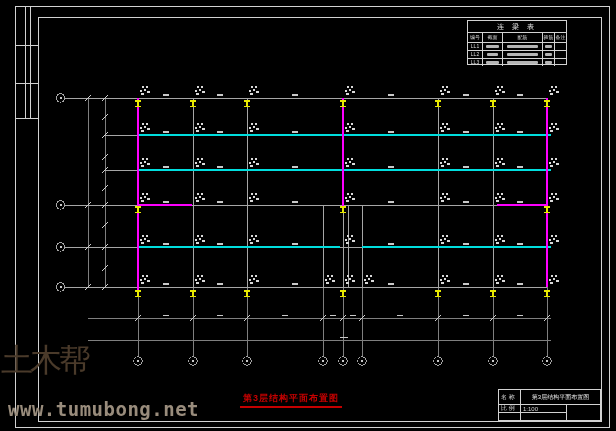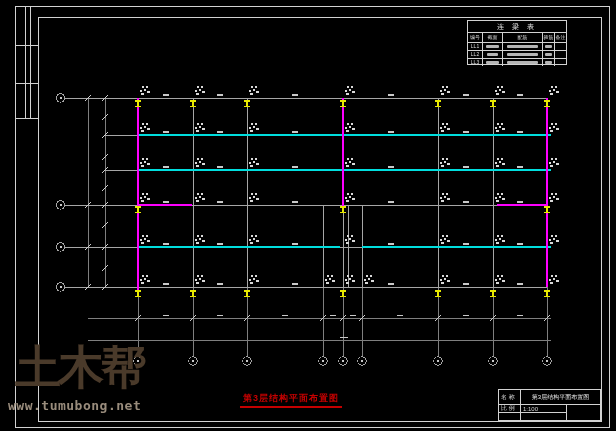--- a/index.html
+++ b/index.html
@@ -54,26 +54,26 @@
   .tb-right{left:68px;top:15px;width:33px;height:15px;border-right:none;border-bottom:none;}
 
   
   .plan-title{
     position:absolute;left:50%;top:392px;transform:translateX(-17px) translateX(-50%);
     z-index:2;color:var(--red);font-size:9px;font-weight:bold;letter-spacing:1px;
     border-bottom:2px solid var(--red);padding:0 3px 1px;white-space:nowrap;}
 
   
   .wm-logo{
-    position:absolute;left:15px;top:344px;z-index:3;color:var(--logo);
-    font-size:46px;font-weight:bold;letter-spacing:-3px;line-height:1;
+    position:absolute;left:1px;top:344px;z-index:3;color:var(--logo);
+    font-size:32px;font-weight:normal;letter-spacing:-3px;line-height:1;
     font-family:"DejaVu Sans", sans-serif;white-space:nowrap;}
   .wm-url{
     position:absolute;left:8px;top:398px;z-index:3;color:var(--url);
-    font-size:13px;font-weight:bold;letter-spacing:0.5px;
+    font-size:19px;font-weight:bold;letter-spacing:0.5px;
     font-family:"DejaVu Sans Mono", monospace;white-space:nowrap;}
 </style>
 </head>
 <body>
 
 <svg id="plan-svg" width="616" height="431" viewBox="0 0 616 431" shape-rendering="crispEdges">
   <defs>
     <g id="anno">
       <rect x="0" y="0" width="2" height="2"></rect>
         <rect x="4" y="-1" width="2" height="2"></rect>

